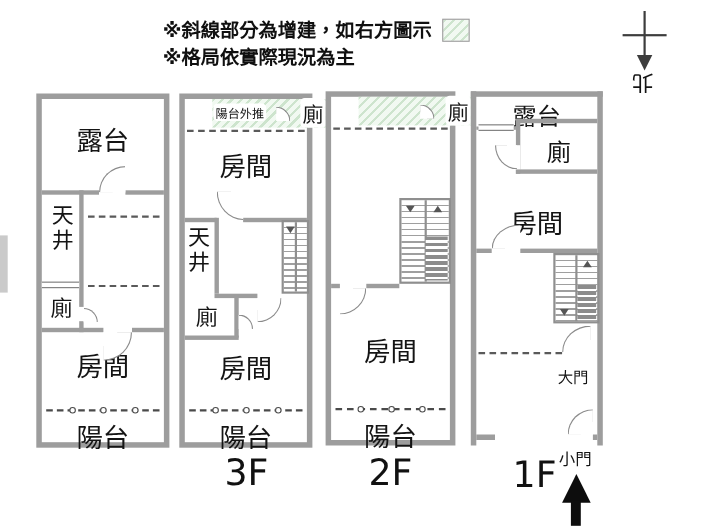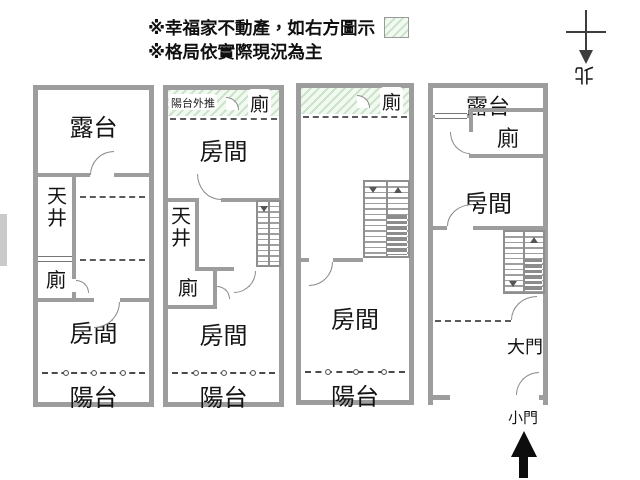--- a/index.html
+++ b/index.html
@@ -25,21 +25,21 @@
   .arc.br{border-bottom:1.6px solid #8a8a8a;border-right:1.6px solid #8a8a8a;border-radius:0 0 100% 0;}
   
   .window{position:absolute;height:6px;border-top:1.5px solid #777;border-bottom:1.5px solid #777;background:#fff;box-sizing:border-box;z-index:2;}
   
   .stairs{position:absolute;border:2px solid #8f8f8f;background-image:repeating-linear-gradient(to bottom,#ffffff 0 4px,#9f9f9f 4px 5.5px);box-sizing:border-box;z-index:2;}
   .stairs .mid{position:absolute;top:0;bottom:0;left:50%;width:2px;margin-left:-1px;background:#8f8f8f;}
   .stairs .dark{position:absolute;left:52%;top:45%;right:1px;bottom:1px;background-image:repeating-linear-gradient(to bottom,#8c8c8c 0 3.5px,#ffffff 3.5px 5.5px);}
   .tri-down{position:absolute;width:0;height:0;border-left:4px solid transparent;border-right:4px solid transparent;border-top:6px solid #555;}
   .tri-up{position:absolute;width:0;height:0;border-left:4px solid transparent;border-right:4px solid transparent;border-bottom:6px solid #555;}
   
-  .hatch{background-image:repeating-linear-gradient(135deg,#cde4cd 0 2px,#f1f9f1 2px 6px);}
+  .hatch{background-image:repeating-linear-gradient(135deg,#cde4cd 0 2px,#f1f9f1 2px 6px);margin-left:25px;}
   .chip{position:absolute;background:#fff;border-radius:4px;padding:0 2px;}
   
   .note{position:absolute;left:148px;font-size:17.5px;font-weight:600;color:#101010;white-space:nowrap;}
   .swatch{display:inline-block;width:23px;height:19px;border:1px solid #9a9a9a;vertical-align:-4px;margin-left:9px;}
   
   .cline{position:absolute;background:#3d3d3d;}
   
   .wm{position:absolute;left:138px;top:200px;font-size:57px;font-weight:700;letter-spacing:3px;color:#9e9e9e;opacity:.58;z-index:10;white-space:nowrap;pointer-events:none;}
   .wm-frag{position:absolute;left:0;top:214px;width:7px;height:52px;background:#9e9e9e;opacity:.55;z-index:10;}
   .floorlab{position:absolute;font-size:33px;font-weight:500;color:#111;}
@@ -47,21 +47,21 @@
   
   .arrow-head{position:absolute;width:0;height:0;border-left:13px solid transparent;border-right:13px solid transparent;border-bottom:26px solid #0d0d0d;}
   .arrow-stem{position:absolute;background:#0d0d0d;}
 </style>
 </head>
 <body>
 
 <div id="canvas">
 
   <div class="note" style="top:14px;">
-    <span>※幸福家不動產，如右方圖示</span><span class="swatch hatch"></span>
+    <span>※斜線部分為增建，如右方圖示</span><span class="swatch hatch"></span>
   </div>
   <div class="note" style="top:38px;">
     <span>※格局依實際現況為主</span>
   </div>
 
   <div class="abs" style="left:560px;top:6px;width:52px;height:78px;">
     <div class="cline" style="left:25px;top:4px;width:2px;height:42px;"></div>
     <div class="cline" style="left:6px;top:25px;width:40px;height:2px;"></div>
     <div class="abs" style="left:19px;top:44px;width:0;height:0;border-left:7px solid transparent;border-right:7px solid transparent;border-top:14px solid #3d3d3d;"></div>
     <div class="lbl" style="left:14px;top:56px;font-size:20px;transform:rotate(180deg);">北</div>
@@ -125,20 +125,21 @@
     <div class="arc tr" style="left:49px;top:196px;width:13px;height:13px;"></div>
 
     <div class="lbl ctr" style="top:226px;font-size:24px;">房間</div>
     <div class="slide" style="left:4px;top:282px;width:103px;">
       <div class="knob" style="left:20%;"></div>
       <div class="knob" style="left:48%;"></div>
       <div class="knob" style="left:76%;"></div>
     </div>
     <div class="lbl ctr" style="top:288px;font-size:24px;">陽台</div>
   </div>
+  <div class="floorlab" style="left:204px;top:410px;width:40px;text-align:center;">3F</div>
 
   <div class="plan" style="left:296px;top:83px;width:118px;height:322px;">
     <div class="abs hatch" style="left:0;top:0;width:108px;height:26px;">
       <div class="arc tr" style="left:56px;top:7px;width:13px;height:13px;"></div>
       <div class="chip lbl" style="left:79px;top:-1px;font-size:19px;position:absolute;">廁</div>
     </div>
     <div class="dashed" style="left:2px;top:28px;width:104px;"></div>
 
     <div class="stairs" style="left:62px;top:92px;width:47px;height:78px;">
       <div class="mid"></div>
@@ -151,20 +152,21 @@
     <div class="arc br" style="left:8px;top:174px;width:24px;height:24px;"></div>
 
     <div class="lbl ctr" style="top:212px;font-size:24px;">房間</div>
     <div class="slide" style="left:4px;top:283px;width:100px;">
       <div class="knob" style="left:20%;"></div>
       <div class="knob" style="left:48%;"></div>
       <div class="knob" style="left:76%;"></div>
     </div>
     <div class="lbl ctr" style="top:289px;font-size:24px;">陽台</div>
   </div>
+  <div class="floorlab" style="left:335px;top:410px;width:40px;text-align:center;">2F</div>
 
   <div class="plan" style="left:428px;top:83px;width:120px;height:322px;border-bottom:none;">
     <div class="lbl ctr" style="top:0;font-size:22px;">露台</div>
     <div class="wall" style="left:0;top:27px;width:36px;height:3px;"></div>
     <div class="window" style="left:2px;top:25px;width:32px;"></div>
 
     <div class="abs" style="left:36px;top:20px;width:74px;height:50px;border:4px solid #9d9d9d;border-right:none;box-sizing:border-box;">
       <div class="lbl" style="left:24px;top:8px;font-size:22px;position:absolute;">廁</div>
     </div>
     <div class="abs" style="left:36px;top:44px;width:4px;height:22px;background:#fff;z-index:2;"></div>
@@ -178,24 +180,25 @@
 
     <div class="stairs" style="left:70px;top:142px;width:42px;height:64px;">
       <div class="mid"></div>
       <div class="dark"></div>
       <div class="tri-down" style="left:4px;bottom:5px;"></div>
       <div class="tri-up" style="right:5px;top:5px;"></div>
     </div>
 
     <div class="dashed" style="left:2px;top:232px;width:76px;"></div>
     <div class="arc tl" style="left:78px;top:208px;width:26px;height:24px;"></div>
-    <div class="lbl" style="left:74px;top:244px;font-size:18px;">大門</div>
+    <div class="lbl" style="left:74px;top:244px;font-size:14px;">大門</div>
 
     <div class="wall" style="left:0;top:307px;width:17px;height:5px;"></div>
     <div class="wall" style="left:106px;top:307px;width:4px;height:5px;"></div>
     <div class="arc tl" style="left:83px;top:284px;width:23px;height:23px;"></div>
   </div>
+  <div class="floorlab" style="left:466px;top:412px;">1F</div>
   <div class="lbl" style="left:508px;top:406px;font-size:15px;">小門</div>
 
   <div class="arrow-head" style="left:511px;top:431px;"></div>
   <div class="arrow-stem" style="left:519px;top:455px;width:9px;height:23px;"></div>
 
 </div>
 
 </body></html>

